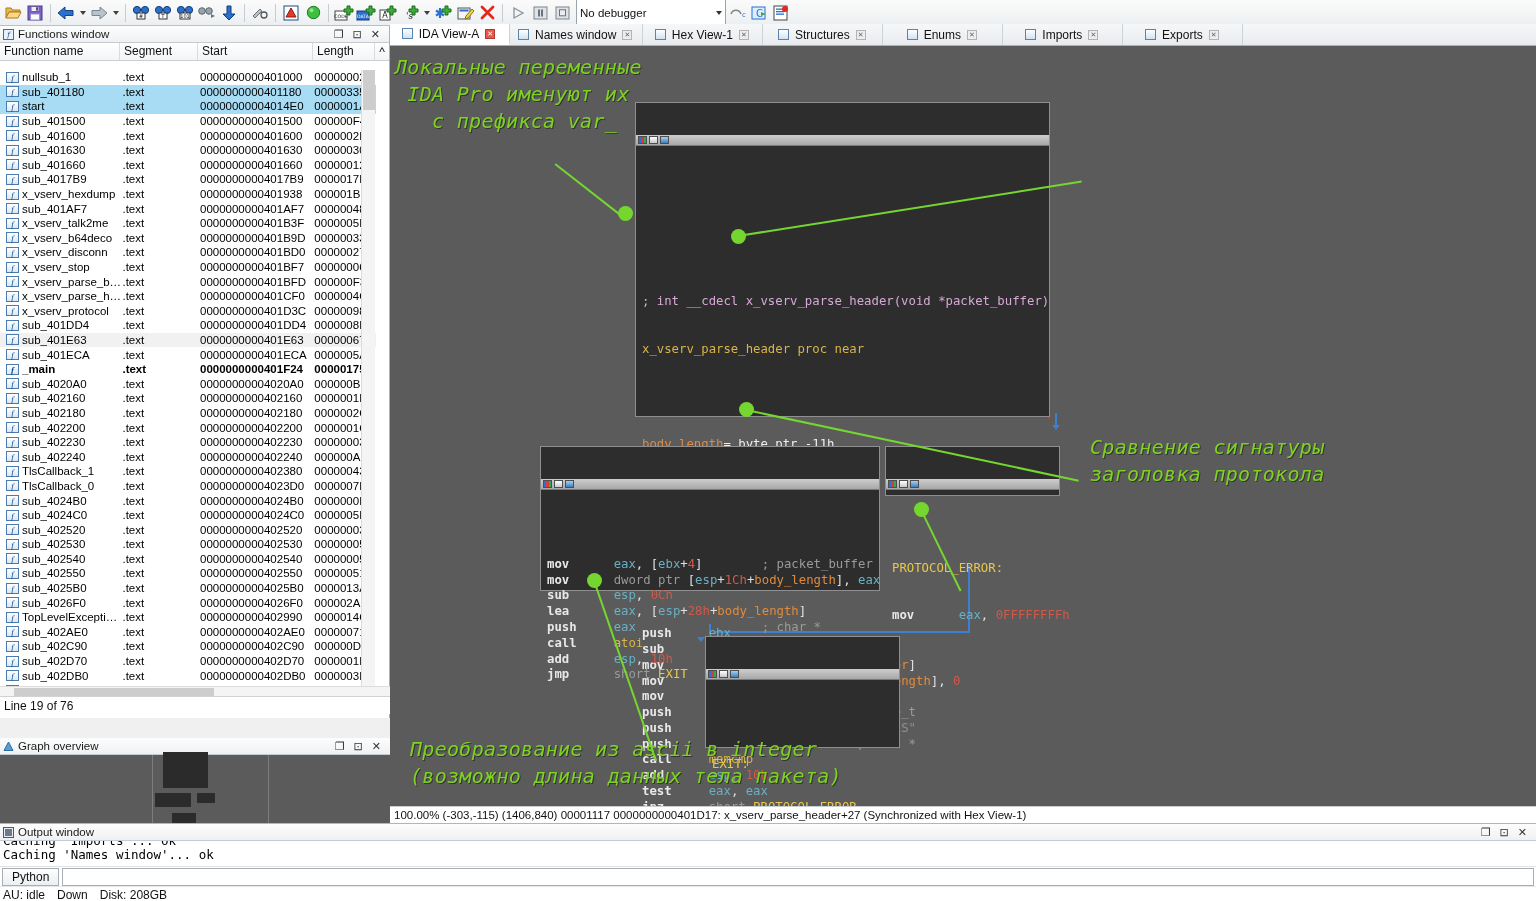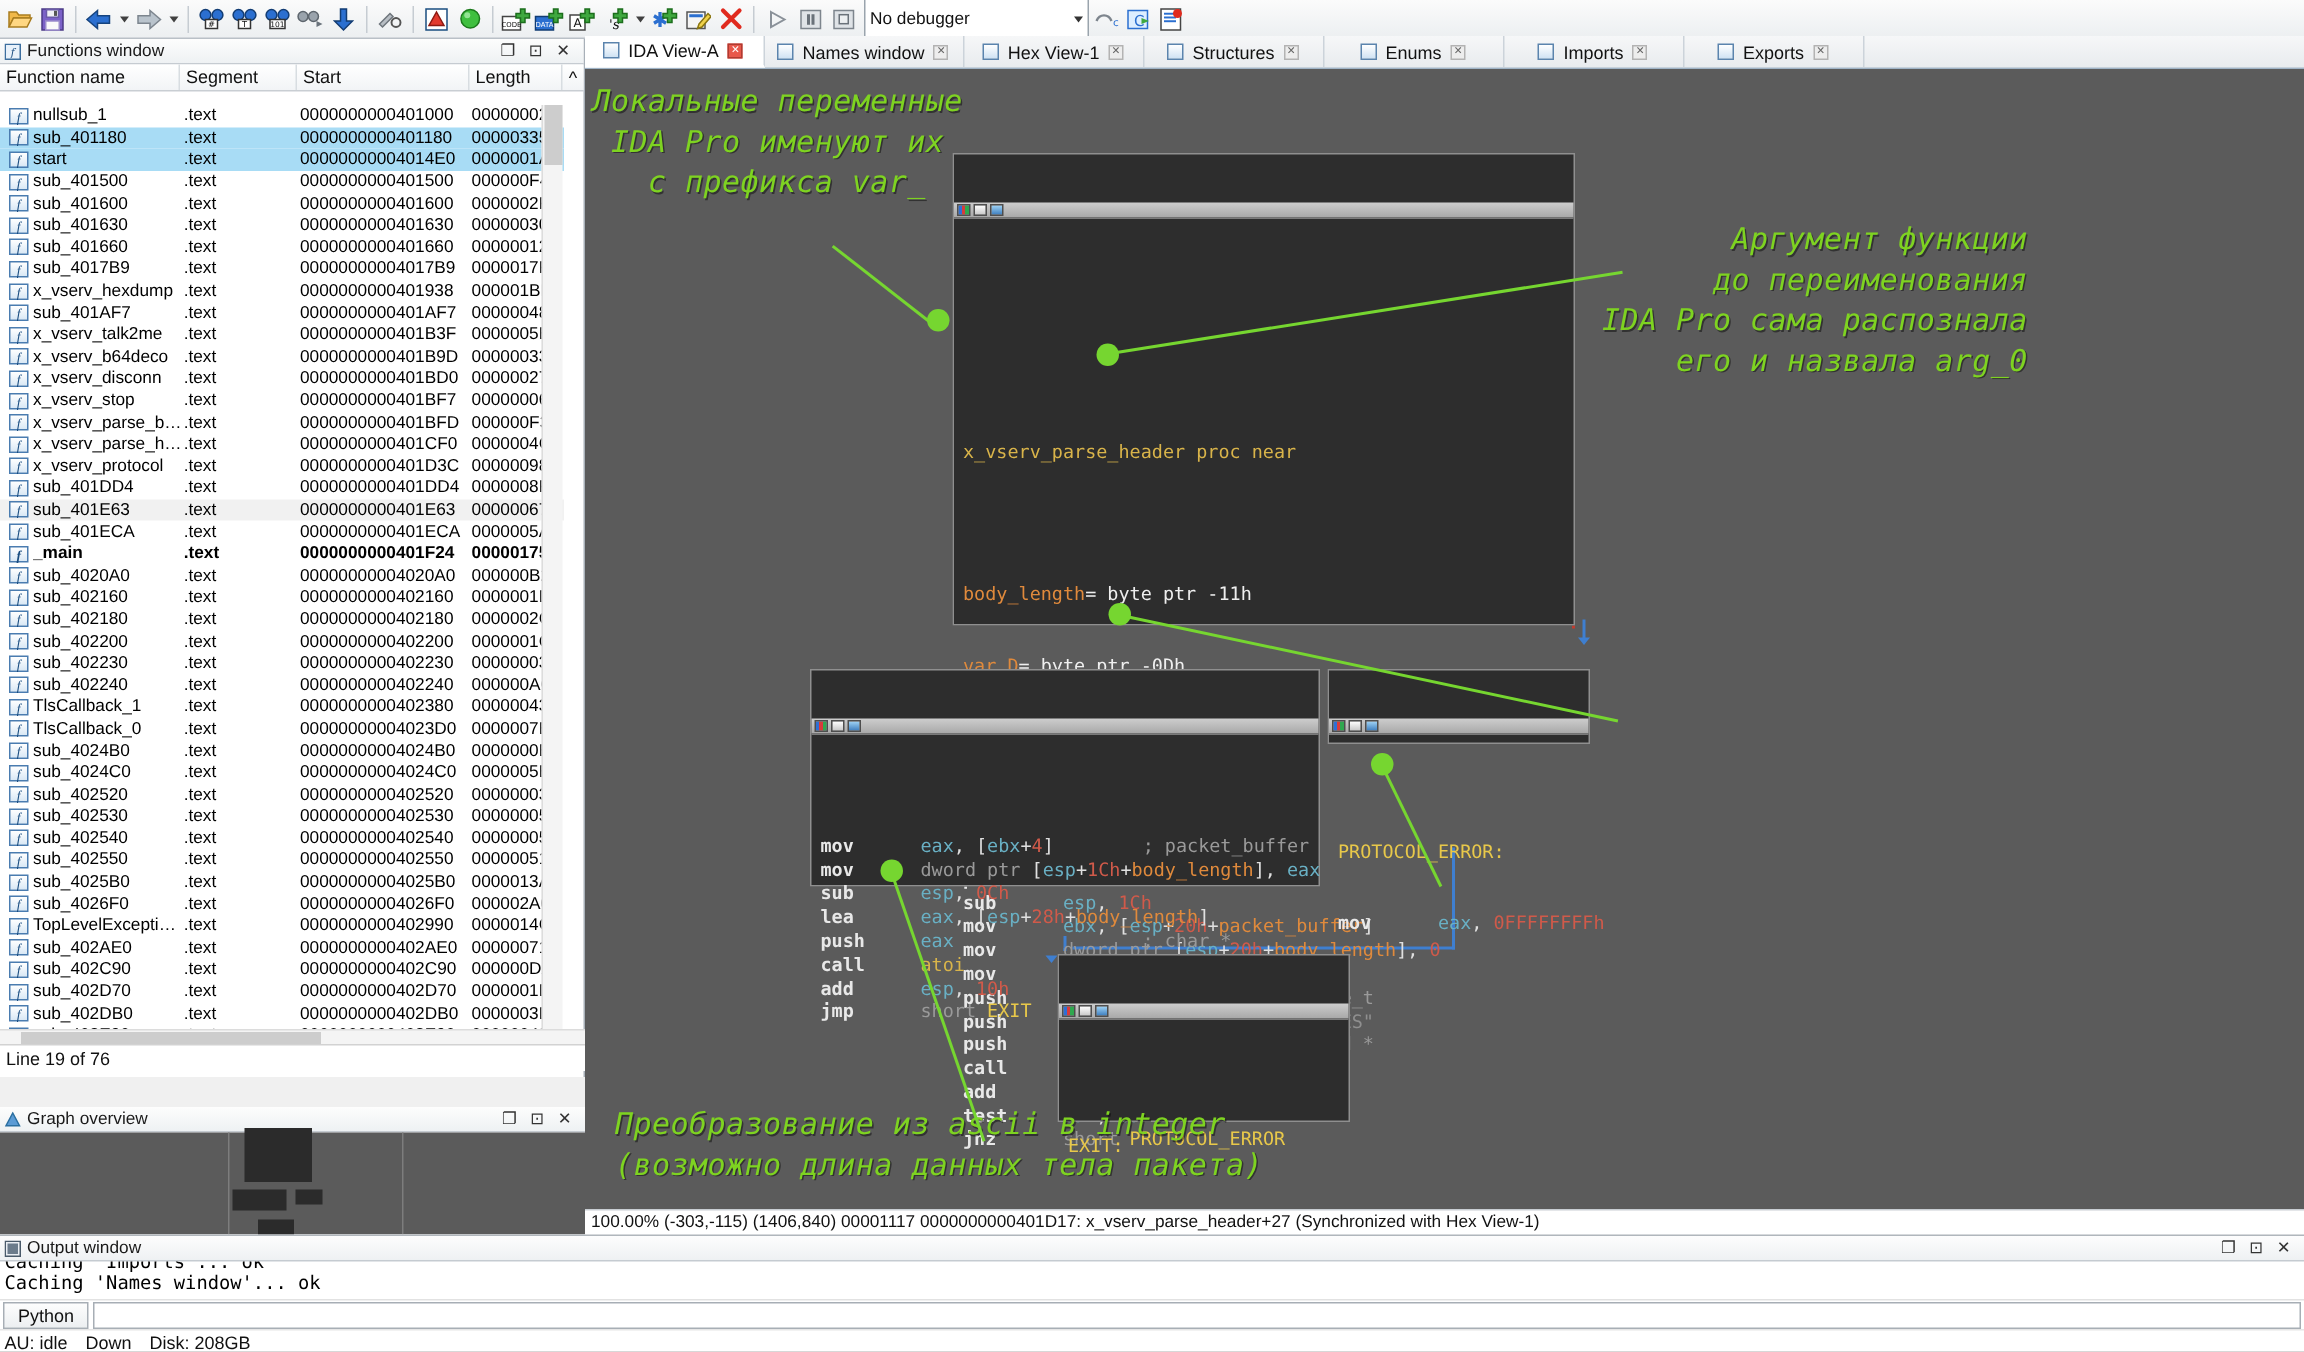--- a/index.html
+++ b/index.html
@@ -810,20 +810,21 @@
     <div class="edge" style="left:325px; top:585px; width:255px; height:2px;"></div>
 
     <div class="node" style="left:245px; top:56px; width:415px; height:315px;">
       <div class="node-hdr">
         <span class="nh-ico i1"></span>
         <span class="nh-ico i2"></span>
         <span class="nh-ico i3"></span>
       </div>
       <div class="node-body">
         <div style="height:50px"></div>
+        <div class="t-pink">; int __cdecl x_vserv_parse_header(void *packet_buffer)</div>
         <div><span class="t-fn">x_vserv_parse_header proc near</span></div>
         <div>&nbsp;</div>
         <div><span class="t-var">body_length</span><span class="t-white">= byte ptr -11h</span></div>
         <div><span class="t-var">var_D</span><span class="t-white">= byte ptr -0Dh</span></div>
         <div><span class="t-var">packet_buffer</span><span class="t-white">= dword ptr  4</span></div>
         <div>&nbsp;</div>
         <div id="entry-lines"><div><span class="t-mn">push</span>     <span class="t-reg">ebx</span></div><div><span class="t-mn">sub</span>      <span class="t-reg">esp</span>, <span class="t-num">1Ch</span></div><div><span class="t-mn">mov</span>      <span class="t-reg">ebx</span>, [<span class="t-reg">esp</span>+<span class="t-num">20h</span>+<span class="t-var">packet_buffer</span>]</div><div><span class="t-mn">mov</span>      <span class="t-com">dword ptr</span> [<span class="t-reg">esp</span>+<span class="t-num">20h</span>+<span class="t-var">body_length</span>], <span class="t-num">0</span></div><div><span class="t-mn">mov</span>      [<span class="t-reg">esp</span>+<span class="t-num">20h</span>+<span class="t-var">var_D</span>], <span class="t-num">0</span></div><div><span class="t-mn">push</span>     <span class="t-num">4</span>                   <span class="t-com">; size_t</span></div><div><span class="t-mn">push</span>     <span class="t-com">offset</span> <span class="t-white">aVmes</span>        <span class="t-str">; "VMES"</span></div><div><span class="t-mn">push</span>     <span class="t-reg">ebx</span>                 <span class="t-com">; void *</span></div><div><span class="t-mn">call</span>     <span class="t-fn">memcmp</span></div><div><span class="t-mn">add</span>      <span class="t-reg">esp</span>, <span class="t-num">10h</span></div><div><span class="t-mn">test</span>     <span class="t-reg">eax</span>, <span class="t-reg">eax</span></div><div><span class="t-mn">jnz</span>      <span class="t-com">short</span> <span class="t-lbl">PROTOCOL_ERROR</span></div></div>
       </div>
     </div>
 
@@ -859,24 +860,22 @@
       <div class="node-body" style="padding-top:14px;">
         <div class="t-lbl">EXIT:</div>
         <div id="exit-lines"><div><span class="t-mn">add</span>      <span class="t-reg">esp</span>, <span class="t-num">18h</span></div></div>
         
       </div>
     </div>
 
     <div class="anno" style="left:5px; top:8px;">Локальные переменные
  IDA Pro именуют их
    с префикса var_</div>
-    <div class="anno" style="left:678px; top:100px; text-align:right;">Аргумент функции
- до переименования
-IDA Pro сама распознала
- его и назвала arg_0</div>
+    <div class="anno" style="left:700px; top:388px;">Сравнение сигнатуры
+заголовка протокола</div>
     <div class="anno" style="left:20px; top:690px;">Преобразование из ascii в integer
 (возможно длина данных тела пакета)</div>
 
     <div class="anno-line" style="left:165px; top:117px; width:83px; transform:rotate(38deg);"></div>
     <div class="anno-dot" style="left:228px; top:160px;"></div>
 
     <div class="anno-line" style="left:348px; top:189px; width:348px; transform:rotate(-9deg);"></div>
     <div class="anno-dot" style="left:341px; top:183px;"></div>
 
     <div class="anno-line" style="left:356px; top:363px; width:340px; transform:rotate(12deg);"></div>

